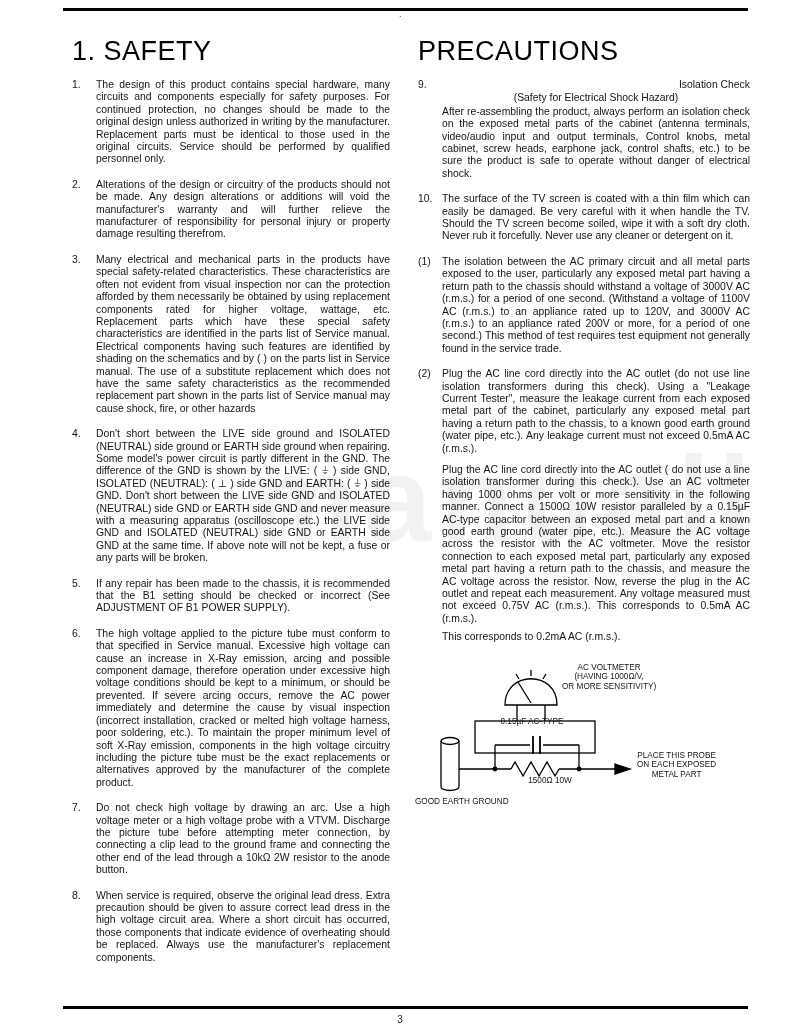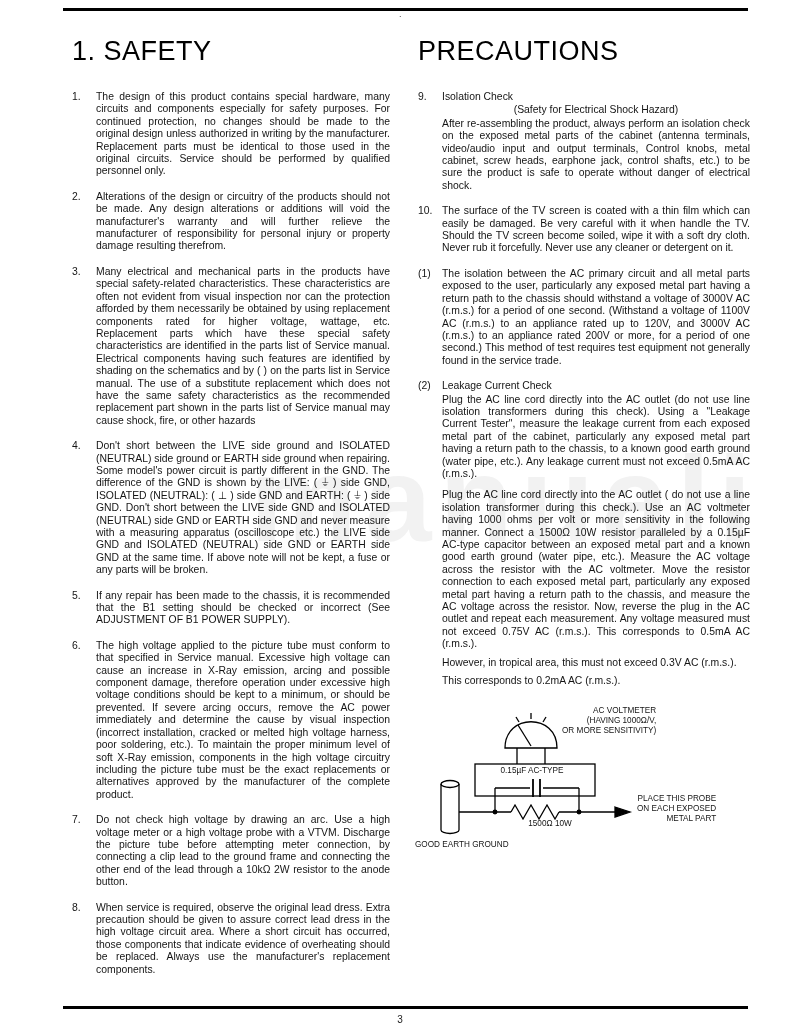--- a/index.html
+++ b/index.html
@@ -14,33 +14,33 @@
   .top-mark{position:absolute;left:399px;top:9px;font-size:9px;color:#444}
   .watermark{
     position:absolute;left:250px;top:430px;font-size:120px;font-weight:bold;
     color:rgba(70,70,70,0.07);letter-spacing:8px;pointer-events:none;user-select:none;
     white-space:nowrap;
   }
   .page-number{position:absolute;left:0;right:0;top:1014px;text-align:center;font-size:10px;color:#222}
   .col{position:absolute;top:36px}
   .col.left{left:72px;width:318px}
   .col.right{left:418px;width:332px}
-  .title{font-size:27px;font-weight:400;letter-spacing:.5px;margin:0 0 24px 0;color:#000}
+  .title{font-size:27px;font-weight:400;letter-spacing:.5px;margin:0 0 12px 0;color:#000}
   .item{display:flex;gap:6px;margin-bottom:13px;font-size:10.4px;line-height:12.4px;text-align:justify}
   .num{flex:0 0 18px;text-align:left}
   .body{flex:1;min-width:0}
   p{margin:0}
-  .head{margin-bottom:1px;text-align:left}
+  .head{margin-bottom:1px;text-align:right}
   .sub{margin-bottom:1px;text-align:center}
   .note{margin-top:6px}
   .alternate{margin-top:9px}
   .alternate .head{margin-bottom:2px}
   .diagram{position:relative;margin-top:10px;margin-left:-3px;width:332px;height:158px}
   .diagram svg{position:absolute;left:0;top:0}
-  .dlabel{position:absolute;font-size:8.2px;line-height:9.8px;text-align:right;white-space:nowrap}
+  .dlabel{position:absolute;font-size:8.2px;line-height:9.8px;text-align:center;white-space:nowrap}
   .dlabel.center{text-align:center;white-space:normal}
 </style>
 </head>
 <body>
 
 <div class="rule top"></div>
 <div class="top-mark">.</div>
 <div class="watermark">manuali</div>
 
 <div class="col left">
@@ -102,25 +102,23 @@
   <div class="item">
     <span class="num">(1)</span>
     <div class="body">
       <p>The isolation between the AC primary circuit and all metal parts exposed to the user, particularly any exposed metal part having a return path to the chassis should withstand a voltage of 3000V AC (r.m.s.) for a period of one second. (Withstand a voltage of 1100V AC (r.m.s.) to an appliance rated up to 120V, and 3000V AC (r.m.s.) to an appliance rated 200V or more, for a period of one second.) This method of test requires test equipment not generally found in the service trade.</p>
     </div>
   </div>
 
   <div class="item">
     <span class="num">(2)</span>
     <div class="body">
-      <p class="head">Leakage Current Check</p>
       <p>Plug the AC line cord directly into the AC outlet (do not use line isolation transformers during this check). Using a "Leakage Current Tester", measure the leakage current from each exposed metal part of the cabinet, particularly any exposed metal part having a return path to the chassis, to a known good earth ground (water pipe, etc.). Any leakage current must not exceed 0.5mA AC (r.m.s.).</p>
       <div class="alternate">
         <p>Plug the AC line cord directly into the AC outlet ( do not use a line isolation transformer during this check.). Use an AC voltmeter having 1000 ohms per volt or more sensitivity in the following manner. Connect a 1500Ω 10W resistor paralleled by a 0.15µF AC-type capacitor between an exposed metal part and a known good earth ground (water pipe, etc.). Measure the AC voltage across the resistor with the AC voltmeter. Move the resistor connection to each exposed metal part, particularly any exposed metal part having a return path to the chassis, and measure the AC voltage across the resistor. Now, reverse the plug in the AC outlet and repeat each measurement. Any voltage measured must not exceed 0.75V AC (r.m.s.). This corresponds to 0.5mA AC (r.m.s.).</p>
-        <p class="note">However, in tropical area, this must not exceed 0.3V AC (r.m.s.).</p>
         <p class="note">This corresponds to 0.2mA AC (r.m.s.).</p>
       </div>
     </div>
   </div>
 
   <div class="diagram">
     <svg width="332" height="158" viewBox="0 0 332 158">
       <g stroke="#000" fill="none" stroke-width="1.3">
 
         <g>
@@ -161,21 +159,21 @@
           <path d="M44 84 V130"></path>
           <path d="M26 130 A9 3.5 0 0 0 44 130"></path>
         </g>
       </g>
     </svg>
     <div class="dlabel" style="left:147px;top:6px">
       <div>AC VOLTMETER</div>
       <div>(HAVING 1000Ω/V,</div>
       <div>OR MORE SENSITIVITY)</div>
     </div>
-    <div class="dlabel center" style="left:60px;top:66px;width:114px">0.15µF AC-TYPE</div>
+    <div class="dlabel center" style="left:60px;top:60px;width:114px">0.15µF AC-TYPE</div>
     <div class="dlabel center" style="left:90px;top:119px;width:90px">1500Ω 10W</div>
     <div class="dlabel" style="left:0px;top:140px">GOOD EARTH GROUND</div>
     <div class="dlabel" style="left:222px;top:94px">
       <div>PLACE THIS PROBE</div>
       <div>ON EACH EXPOSED</div>
       <div>METAL PART</div>
     </div>
   </div>
 </div>
 

